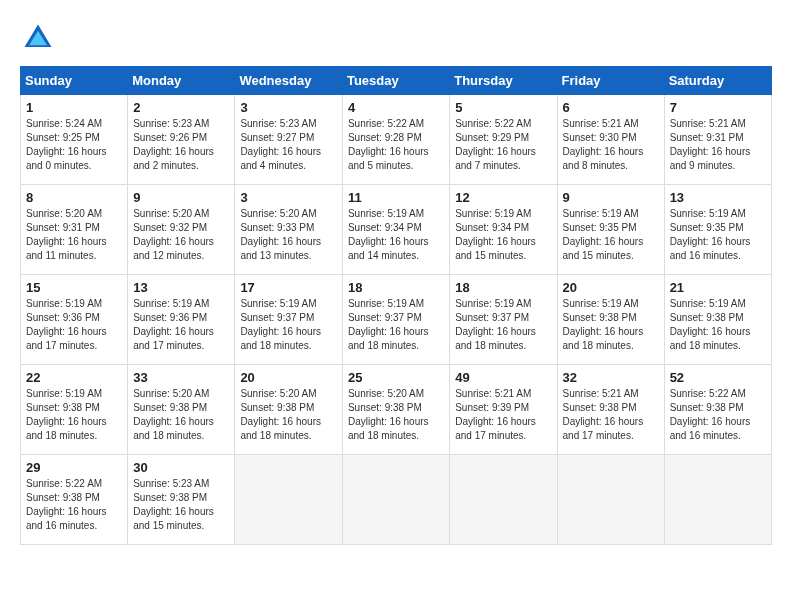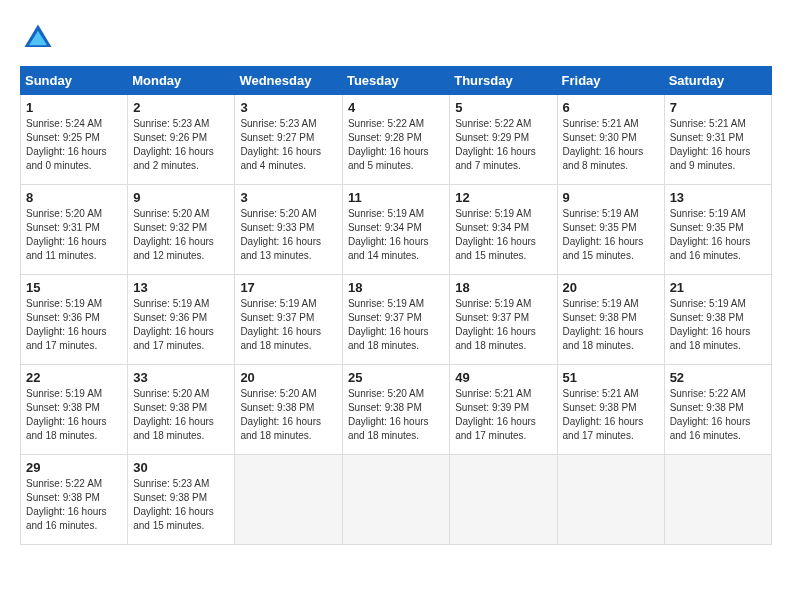--- a/index.html
+++ b/index.html
@@ -326,21 +326,21 @@
         </td>
         <td>
           <span class="day-number">49</span>
 <div class="day-info">
   Sunrise: 5:21 AM<br>
   Sunset: 9:39 PM<br>
   Daylight: 16 hours and 17 minutes.
 </div>
         </td>
         <td>
-          <span class="day-number">51</span>
+          <span class="day-number">32</span>
 <div class="day-info">
   Sunrise: 5:21 AM<br>
   Sunset: 9:38 PM<br>
   Daylight: 16 hours and 17 minutes.
 </div>
         </td>
         <td>
           <span class="day-number">52</span>
 <div class="day-info">
   Sunrise: 5:22 AM<br>

